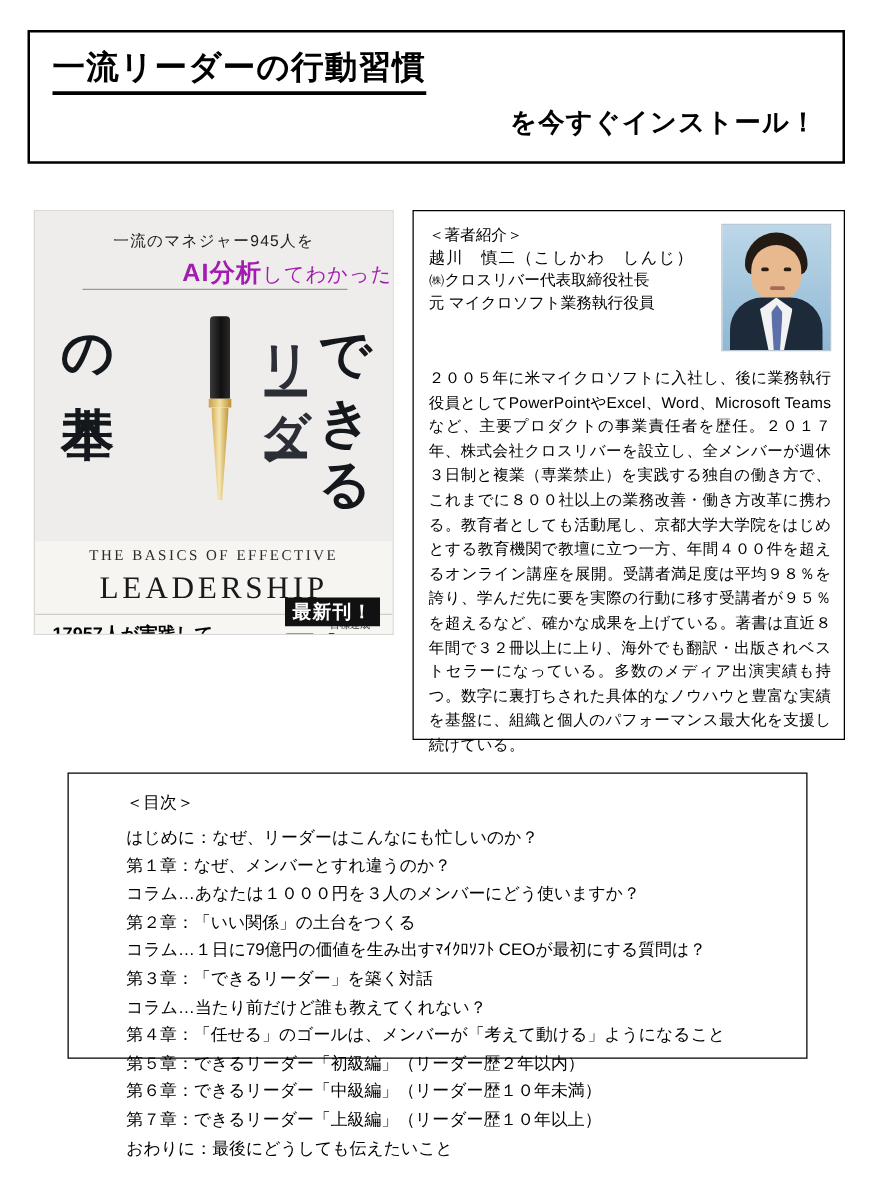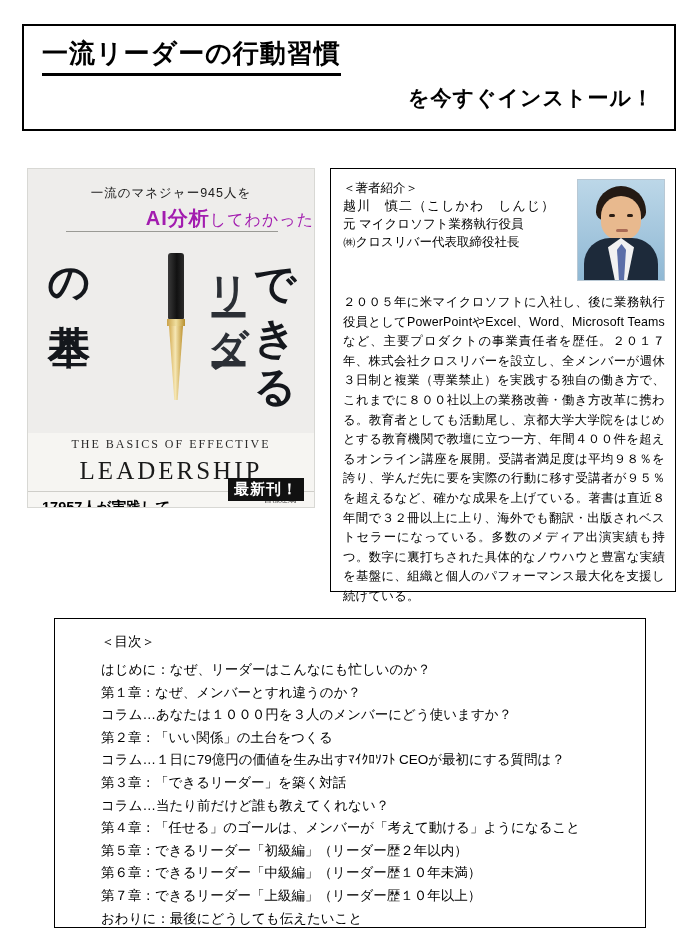--- a/index.html
+++ b/index.html
@@ -260,21 +260,21 @@
     text-align: justify;
     letter-spacing: 0.2px;
   }
 
   
   .toc-box {
     position: absolute;
     left: 54px;
     top: 618px;
     width: 592px;
-    height: 310px;
+    height: 229px;
     border: 1px solid #000;
     box-sizing: border-box;
     padding: 14px 18px;
   }
   .toc-title {
     font-size: 13.5px;
     margin-bottom: 8px;
     padding-left: 28px;
   }
   .toc-list { list-style: none; margin: 0; padding: 0 0 0 28px; }
@@ -332,22 +332,22 @@
       <div>ベストセラー著者</div>
     </div>
     <div class="cb-badge">最新刊！</div>
   </div>
 </div>
 
 <div class="author-box">
   <div class="author-head">
     <div>＜著者紹介＞</div>
     <div class="nm">越川　慎二（こしかわ　しんじ）</div>
+    <div>㈱クロスリバー代表取締役社長</div>
     <div>元 マイクロソフト業務執行役員</div>
-    <div>㈱クロスリバー代表取締役社長</div>
   </div>
 
   <div class="portrait">
     <div class="hair"></div>
     <div class="face"></div>
     <div class="eye l"></div>
     <div class="eye r"></div>
     <div class="mouth"></div>
     <div class="body"></div>
     <div class="shirt"></div>

